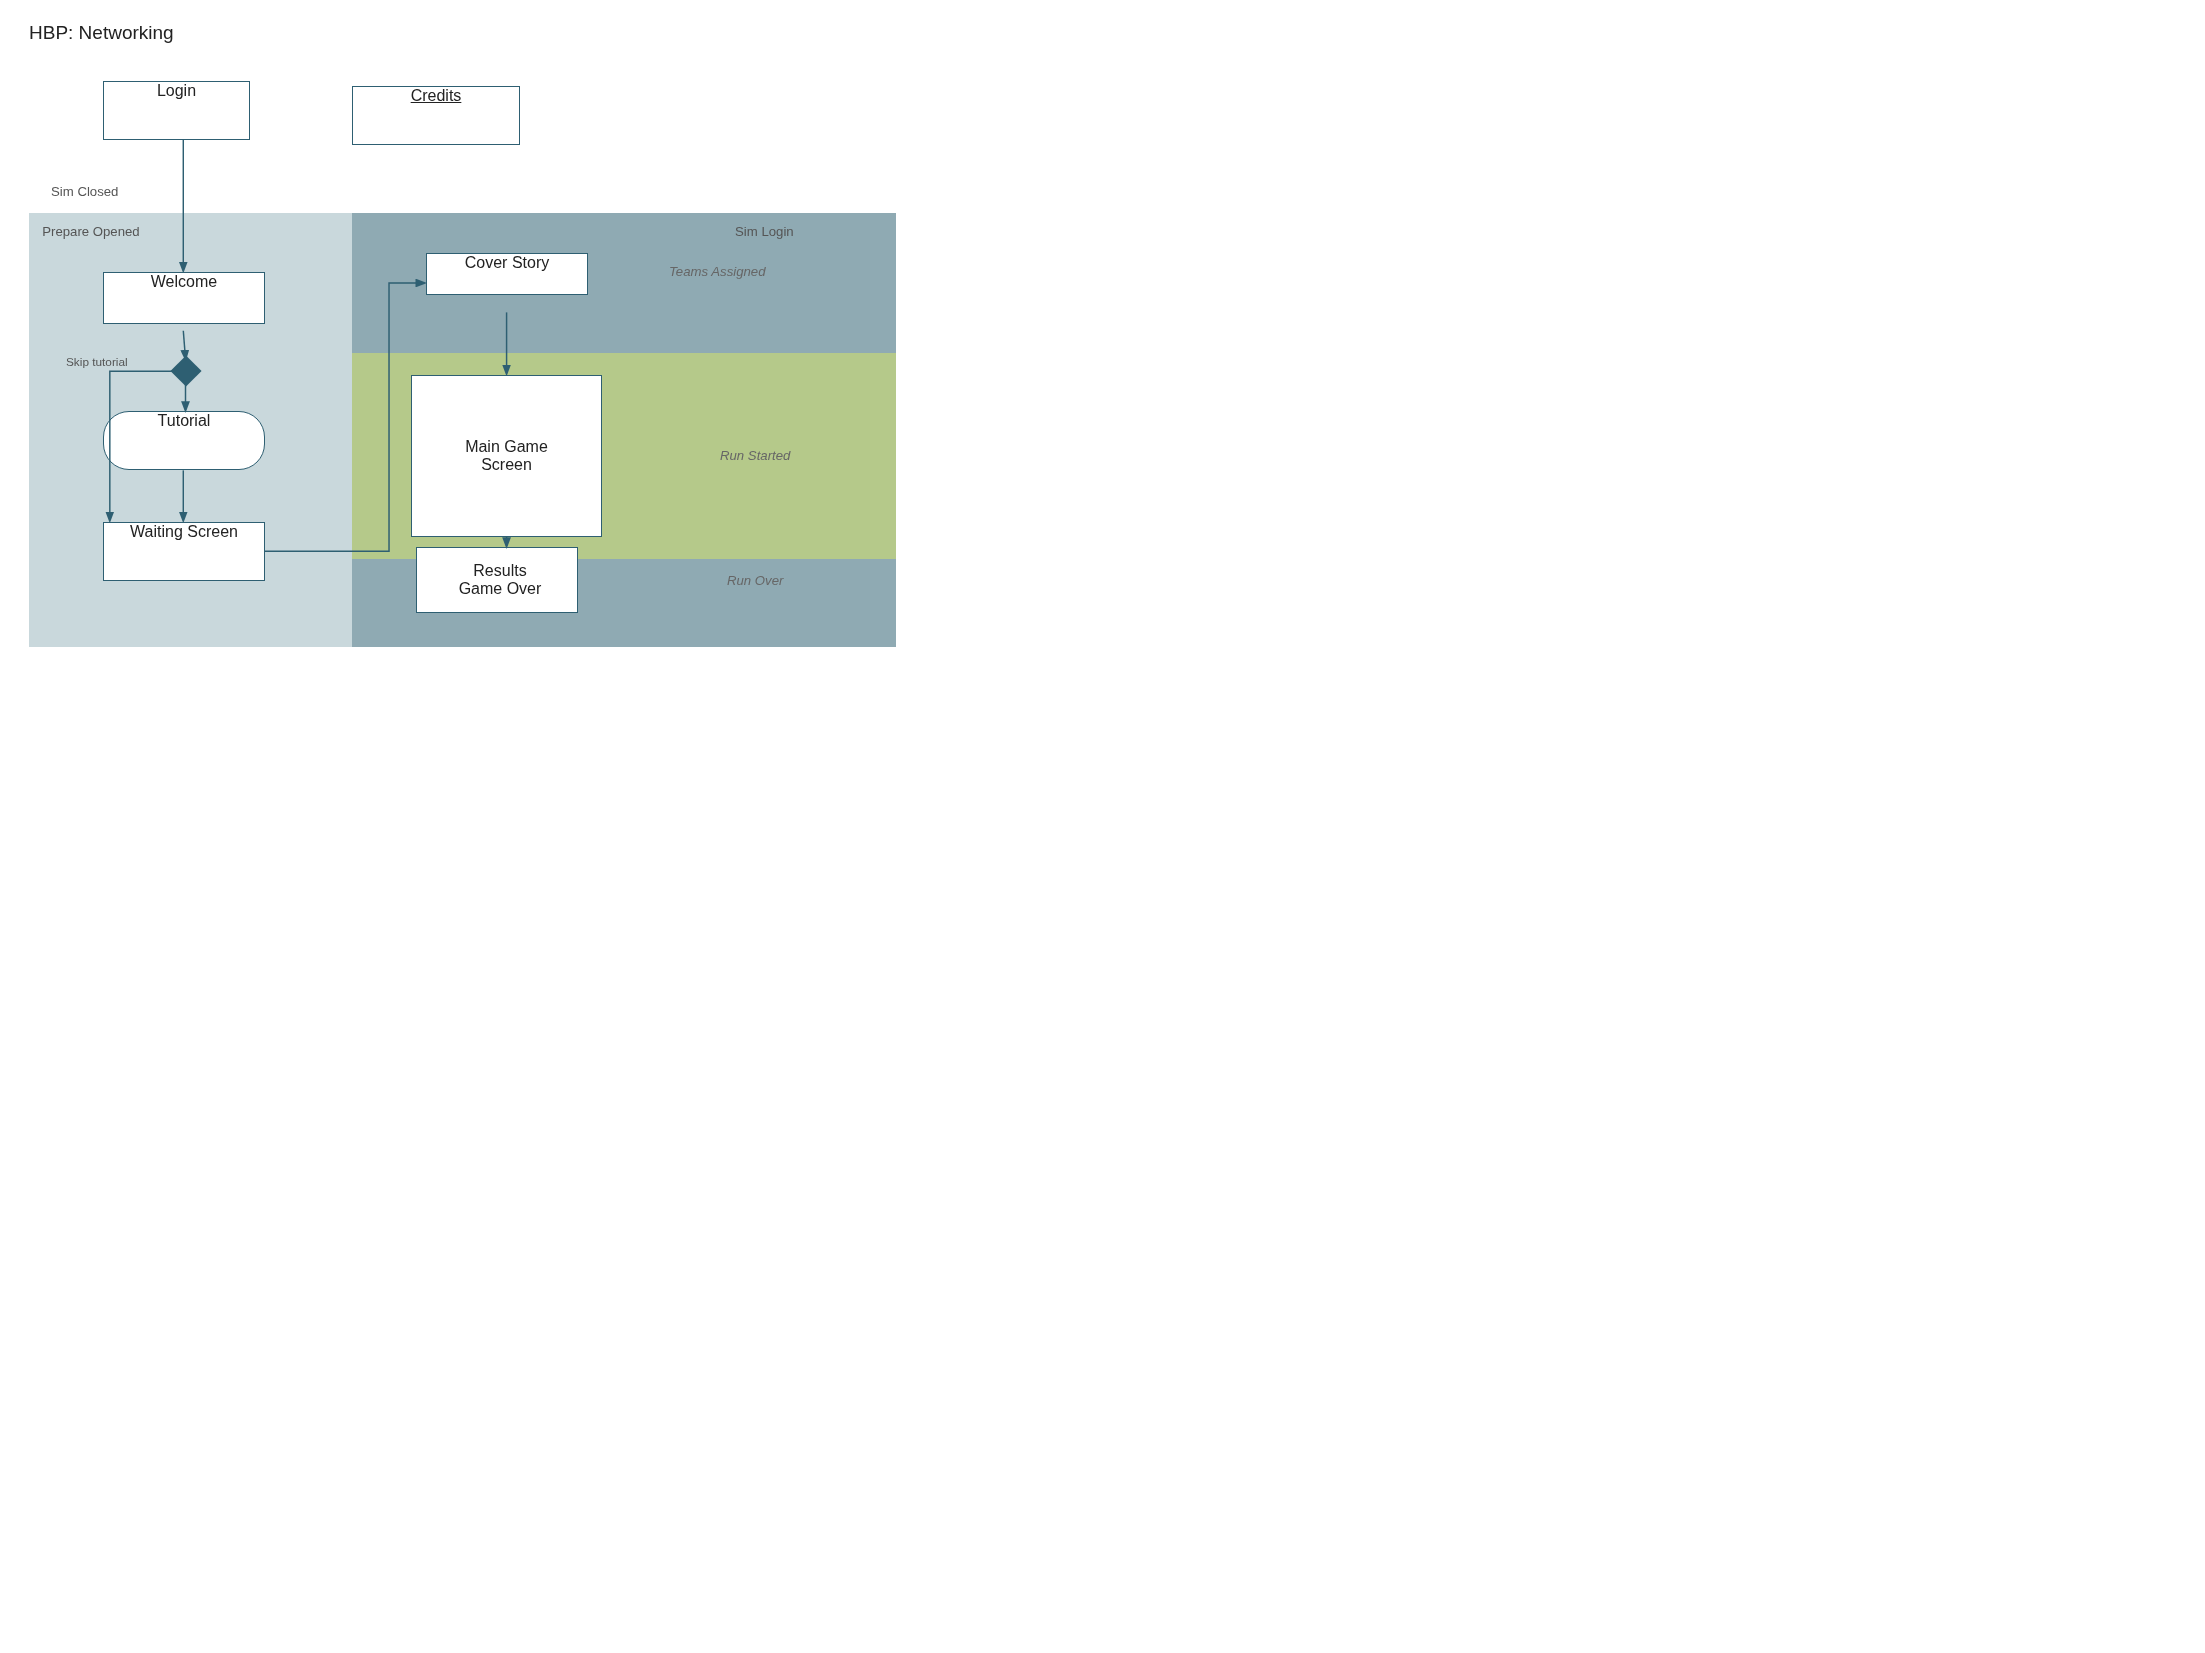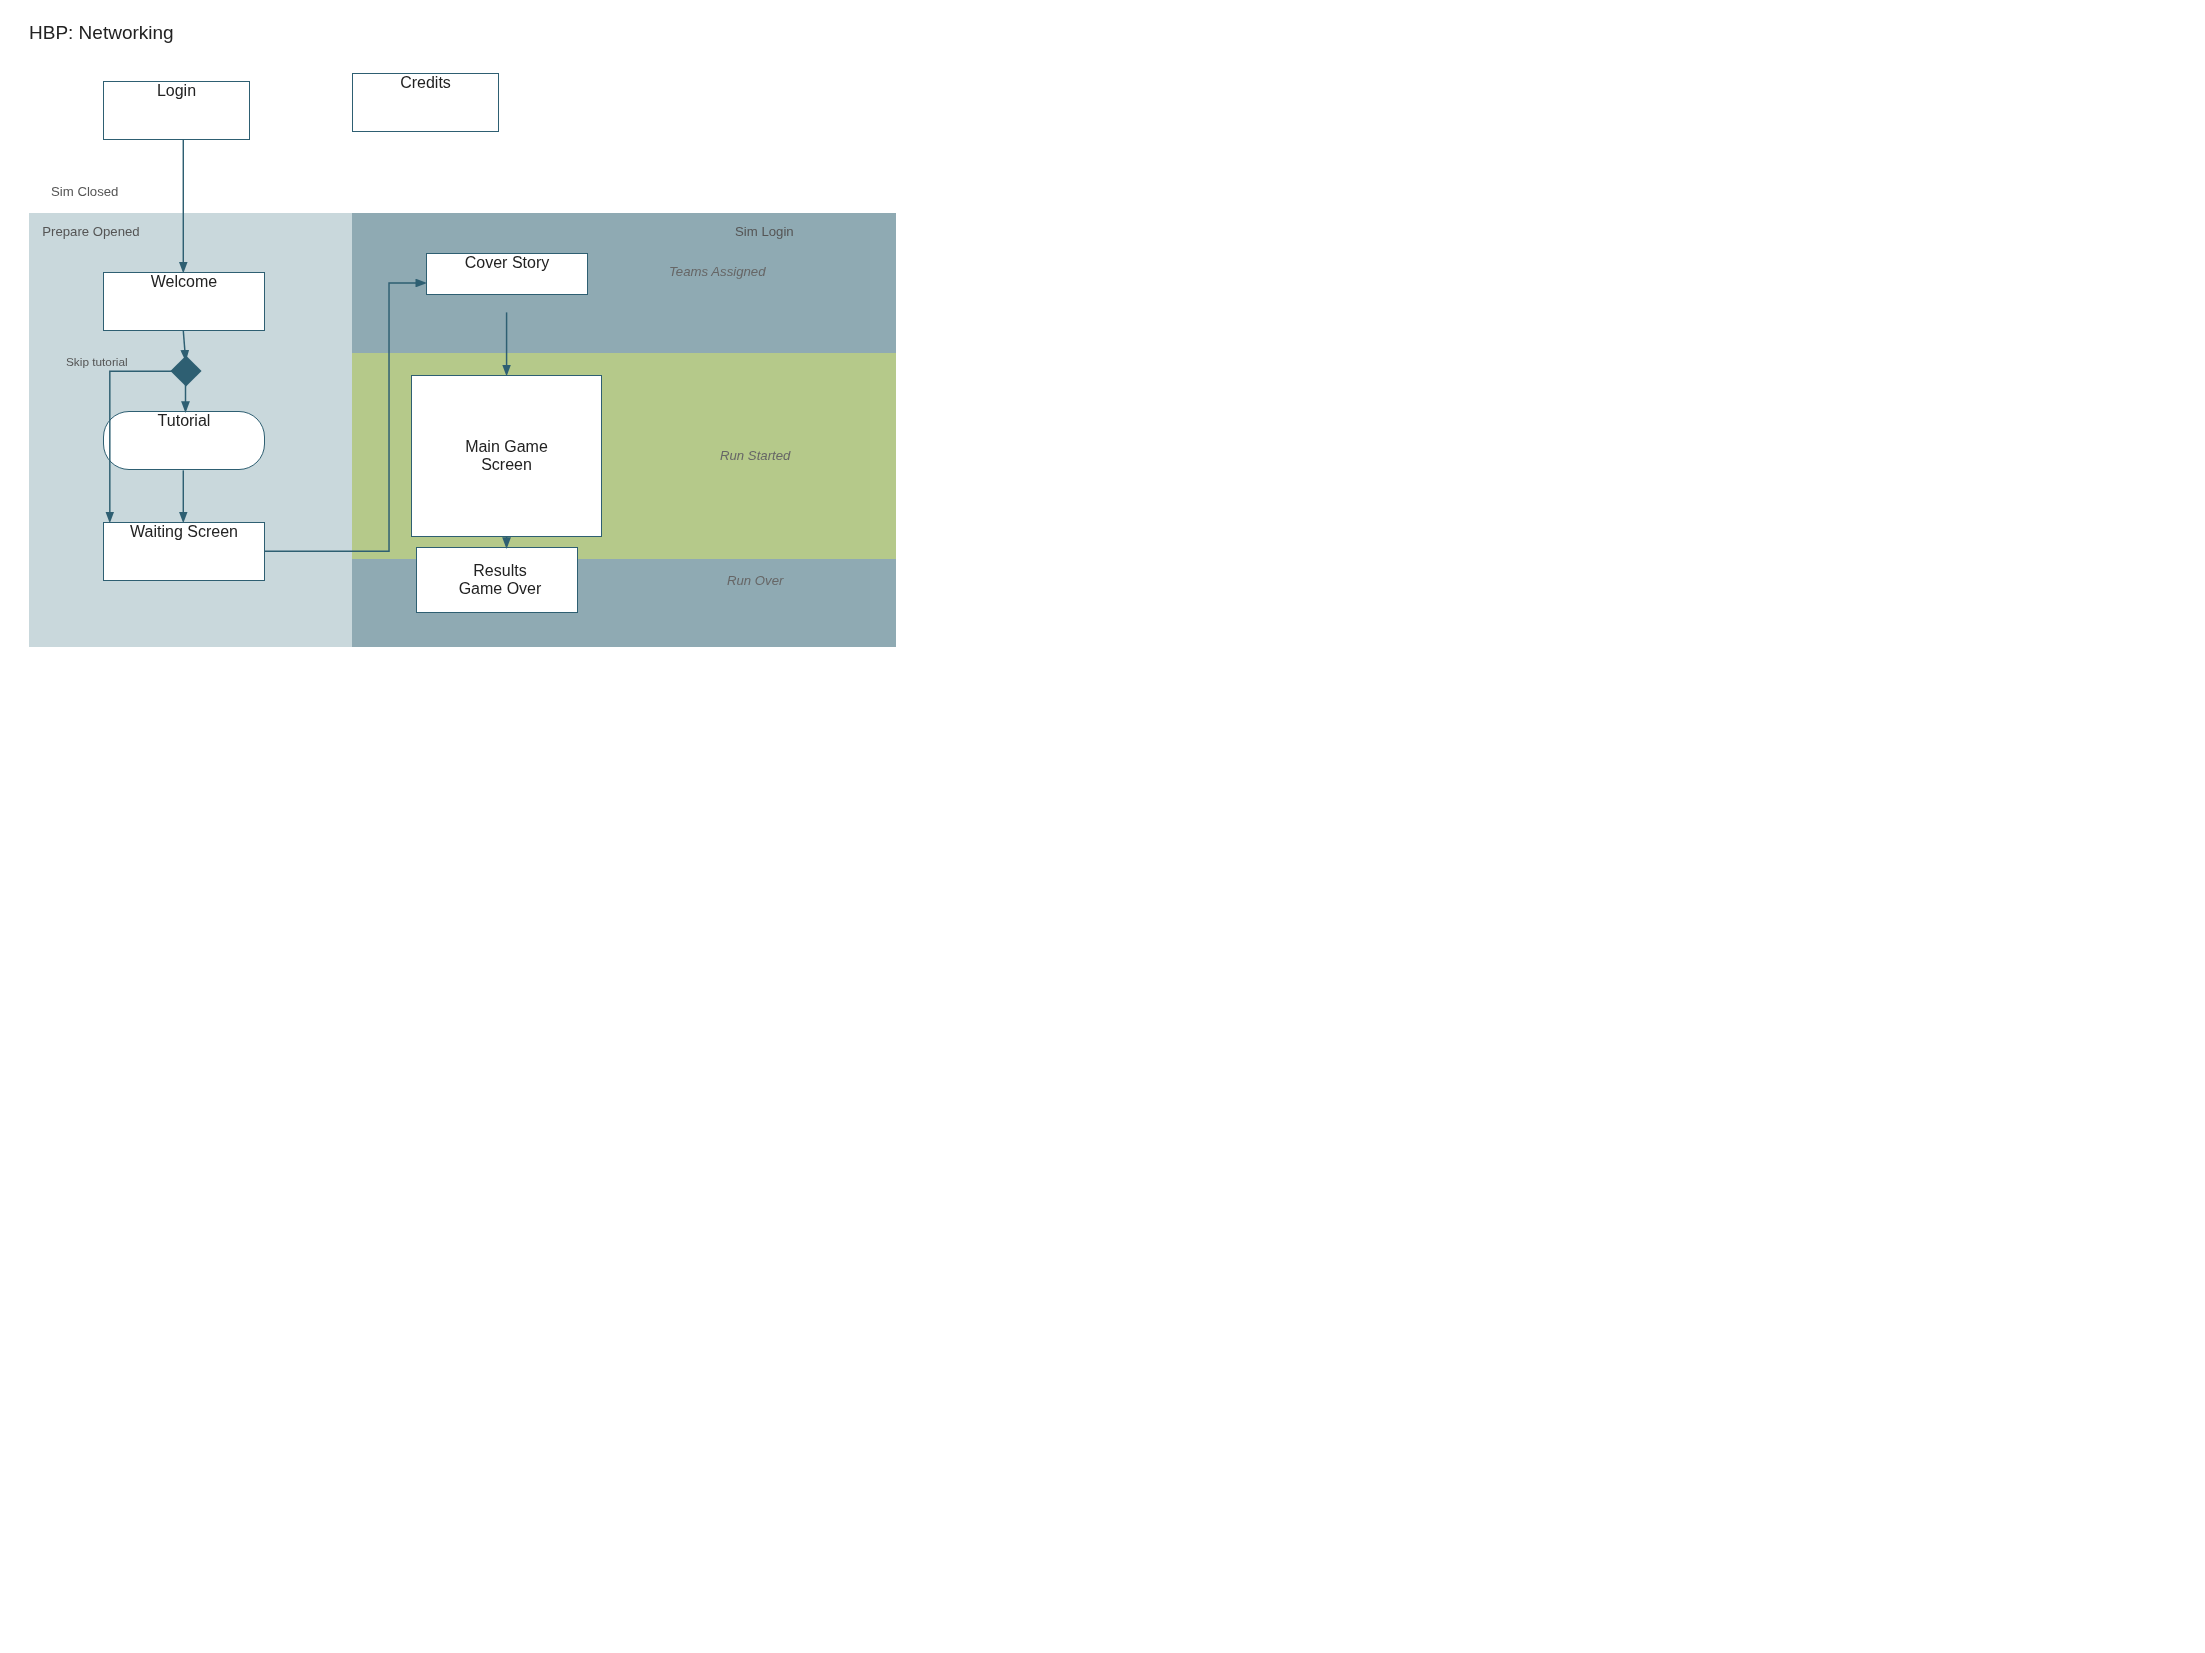--- a/index.html
+++ b/index.html
@@ -93,32 +93,33 @@
     .node-login {
       position: absolute;
       top: 14.7px;
       left: 74px;
       width: 147px;
       height: 59px;
     }
 
     .node-credits {
       position: absolute;
-      top: 7px;
+      top: 20px;
       left: 323px;
-      width: 147px;
-      height: 59px;
+      width: 168px;
+      height: 59px;
+      text-decoration: underline;
     }
 
     .node-welcome {
       position: absolute;
       top: 206px;
       left: 74px;
       width: 162px;
-      height: 59px;
+      height: 52px;
     }
 
     .node-tutorial {
       position: absolute;
       top: 345px;
       left: 74px;
       width: 162px;
       height: 59px;
       border-radius: 26px;
     }

